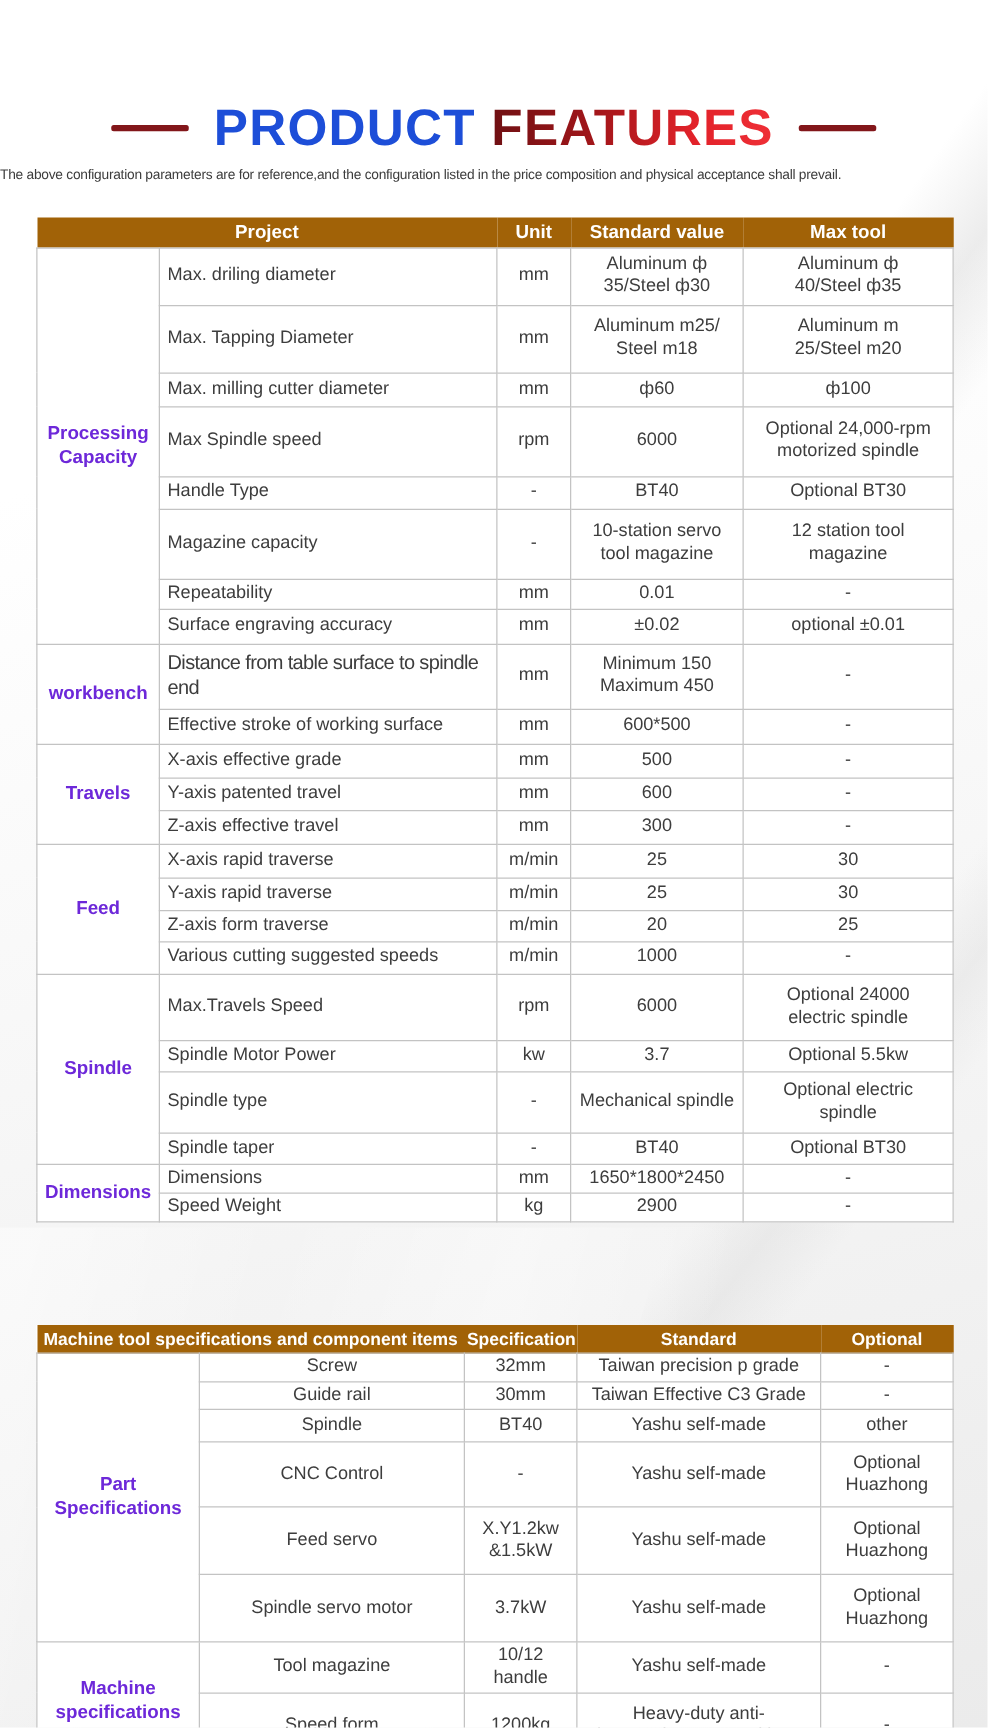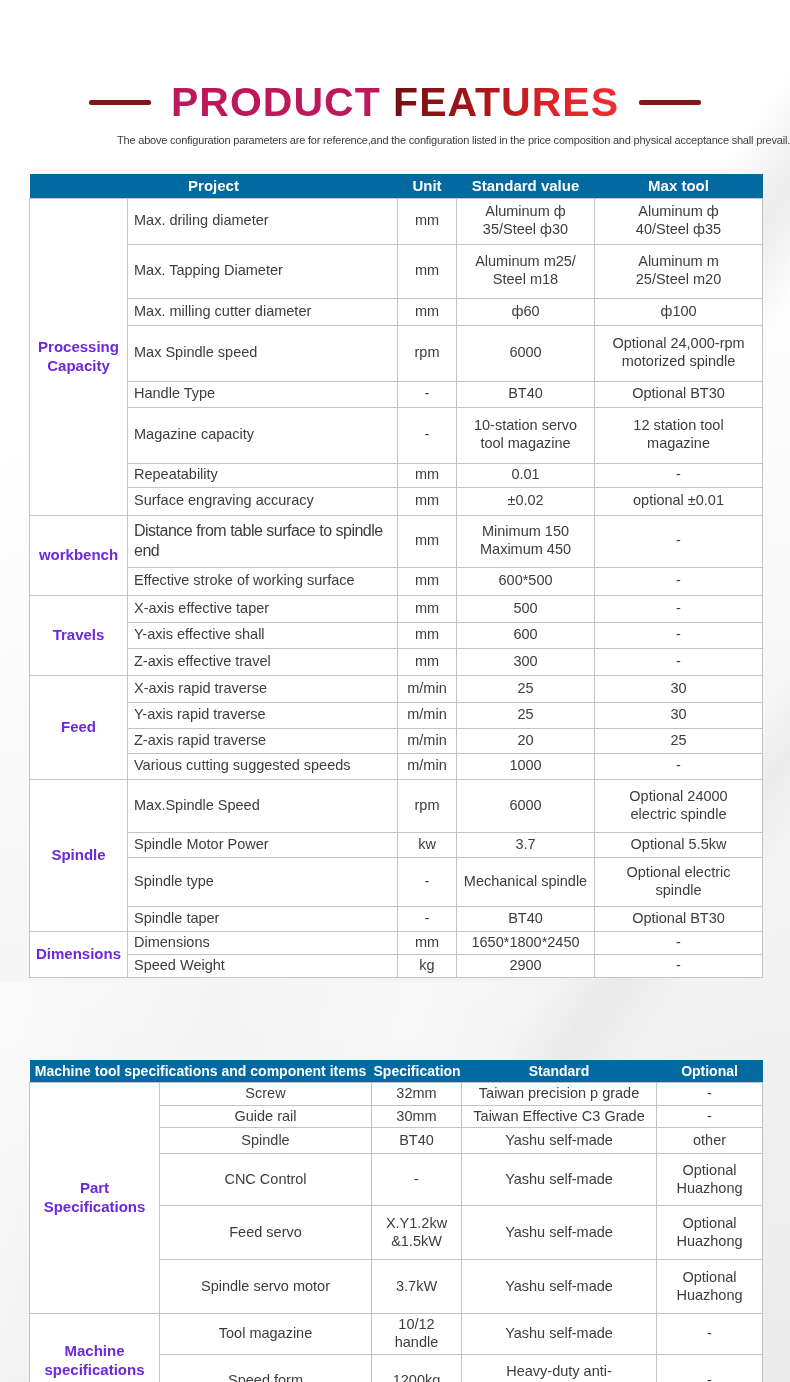--- a/index.html
+++ b/index.html
@@ -17,33 +17,33 @@
     background:linear-gradient(105deg, rgba(255,255,255,0.85) 8%, rgba(255,255,255,0) 26%, rgba(255,255,255,0.75) 44%, rgba(255,255,255,0) 60%);
     opacity:.55; }
   .deco-mr { top:560px; right:-90px; width:300px; height:520px;
     background:linear-gradient(115deg, rgba(255,255,255,0) 40%, rgba(212,212,212,0.3) 52%, rgba(255,255,255,0) 64%);
     transform:skewX(-16deg); }
 
   .title-row { position:absolute; top:82px; left:0; width:790px;
     display:flex; align-items:center; justify-content:center; gap:20px; z-index:2; }
   .dash { width:62px; height:5px; background:#82161a; border-radius:2px; }
   .title { font-size:41px; font-weight:800; letter-spacing:1px; line-height:1; white-space:nowrap; }
-  .title-black { color:#be185d; }
+  .title-black { color:#1d4ed8; }
   .title-red {
     color:#c4161c;
     background:linear-gradient(90deg,#6f1013 0%,#a4161a 38%,#e2222a 72%,#ef2f36 100%);
     -webkit-background-clip:text; background-clip:text; -webkit-text-fill-color:transparent; }
-  .subtitle { position:absolute; top:134px; left:0; width:790px; text-align:right;
+  .subtitle { position:absolute; top:134px; left:0; width:790px; text-align:left;
     font-size:11px; color:#3c3c3c; letter-spacing:-0.2px; z-index:2; }
 
   table { position:absolute; left:29px; width:733px; border-collapse:collapse;
     table-layout:fixed; background:#ffffff; z-index:2; }
   .t1 { top:174px; }
   .t2 { top:1060px; }
-  th { background:#0369a1; color:#ffffff; font-weight:700; font-size:15px;
+  th { background:#a16207; color:#ffffff; font-weight:700; font-size:15px;
     padding:3px 2px; border:none;margin-top:36px; }
   .t1 th { height:24px; }
   .t2 th { height:22px; font-size:14px; }
   td { border:1px solid #c3c3c3; font-size:14.5px; color:#3d3d3d;
     text-align:center; vertical-align:middle; white-space:pre-line;
     line-height:1.22; padding:2px 3px; }
   .g { font-weight:700; color:#6d28d9; font-size:15px; line-height:1.25; }
   .t1 .c-item { text-align:left; padding-left:6px; }
   .condensed { font-size:16px; letter-spacing:-0.5px; }
   
@@ -148,27 +148,27 @@
     <td>-</td>
   </tr>
   <tr style="height:28px">
     <td class="c-item">Effective stroke of working surface</td>
     <td>mm</td>
     <td>600*500</td>
     <td>-</td>
   </tr>
   <tr style="height:27px">
     <td class="g" rowspan="3">Travels</td>
-    <td class="c-item">X-axis effective taper</td>
+    <td class="c-item">X-axis effective grade</td>
     <td>mm</td>
     <td>500</td>
     <td>-</td>
   </tr>
   <tr style="height:26px">
-    <td class="c-item">Y-axis effective shall</td>
+    <td class="c-item">Y-axis patented travel</td>
     <td>mm</td>
     <td>600</td>
     <td>-</td>
   </tr>
   <tr style="height:27px">
     <td class="c-item">Z-axis effective travel</td>
     <td>mm</td>
     <td>300</td>
     <td>-</td>
   </tr>
@@ -179,34 +179,34 @@
     <td>25</td>
     <td>30</td>
   </tr>
   <tr style="height:26px">
     <td class="c-item">Y-axis rapid traverse</td>
     <td>m/min</td>
     <td>25</td>
     <td>30</td>
   </tr>
   <tr style="height:25px">
-    <td class="c-item">Z-axis rapid traverse</td>
+    <td class="c-item">Z-axis form traverse</td>
     <td>m/min</td>
     <td>20</td>
     <td>25</td>
   </tr>
   <tr style="height:26px">
     <td class="c-item">Various cutting suggested speeds</td>
     <td>m/min</td>
     <td>1000</td>
     <td>-</td>
   </tr>
   <tr style="height:53px">
     <td class="g" rowspan="4">Spindle</td>
-    <td class="c-item">Max.Spindle Speed</td>
+    <td class="c-item">Max.Travels Speed</td>
     <td>rpm</td>
     <td>6000</td>
     <td>Optional 24000
 electric spindle</td>
   </tr>
   <tr style="height:25px">
     <td class="c-item">Spindle Motor Power</td>
     <td>kw</td>
     <td>3.7</td>
     <td>Optional 5.5kw</td>

